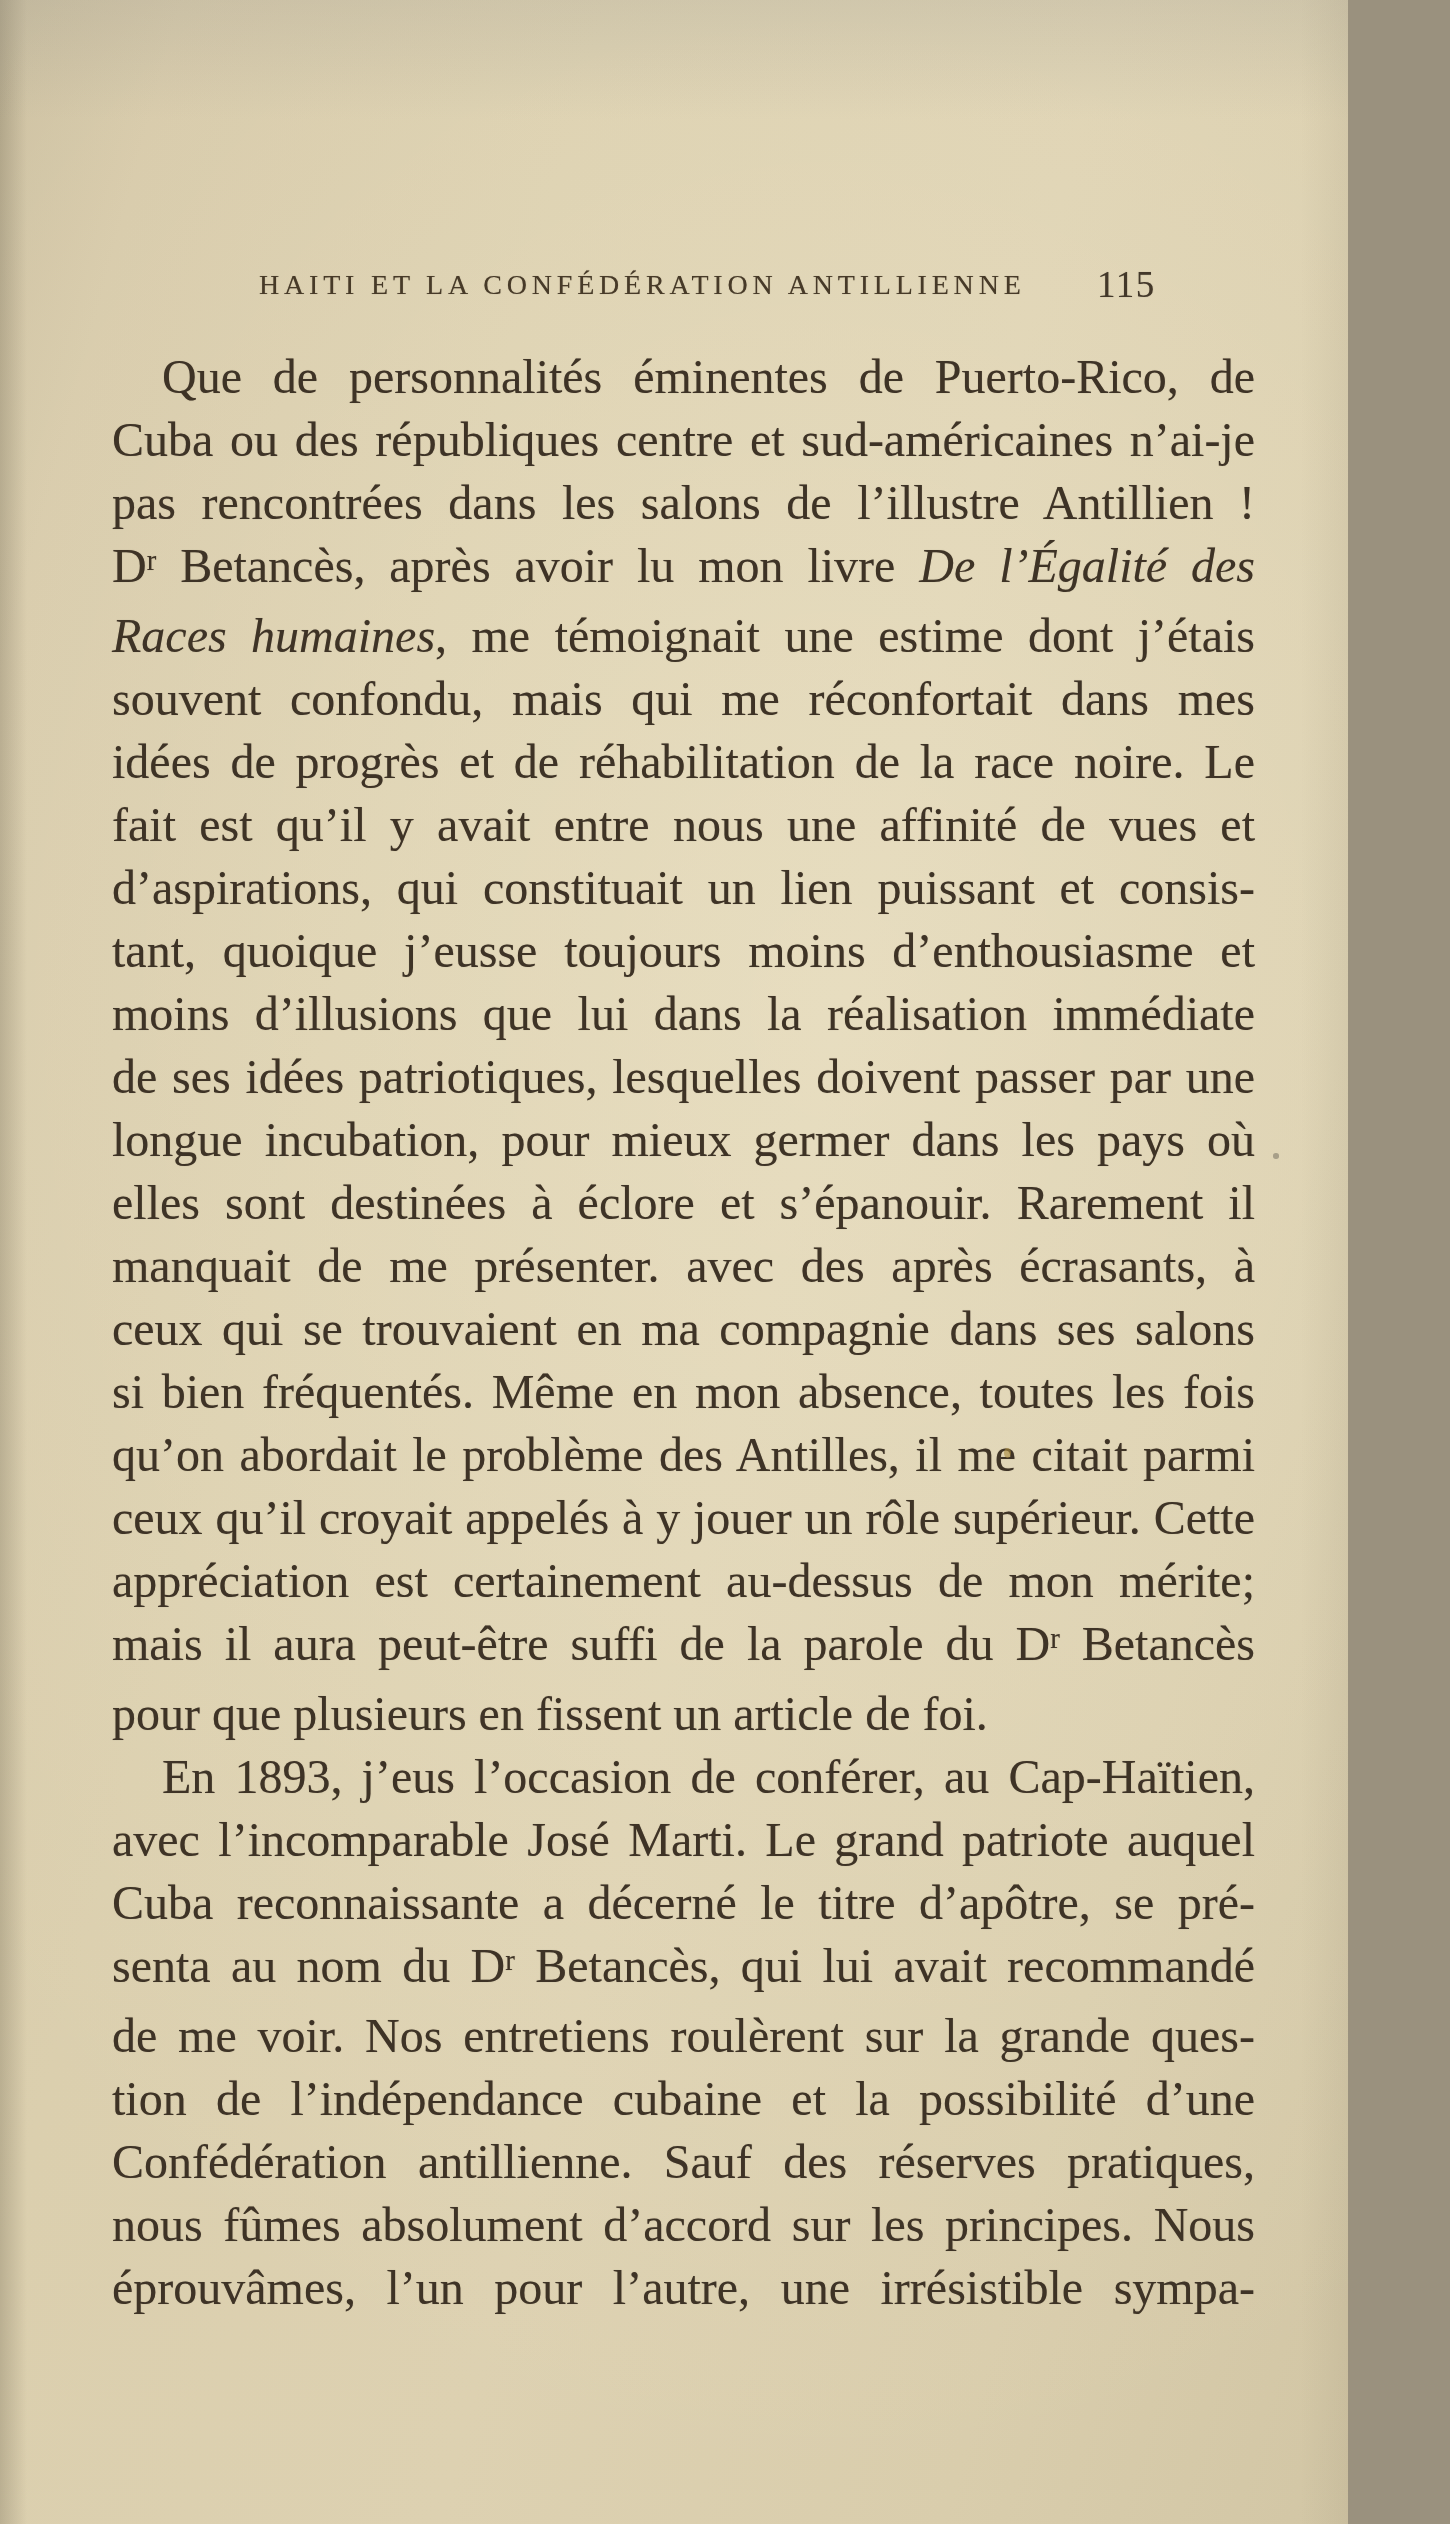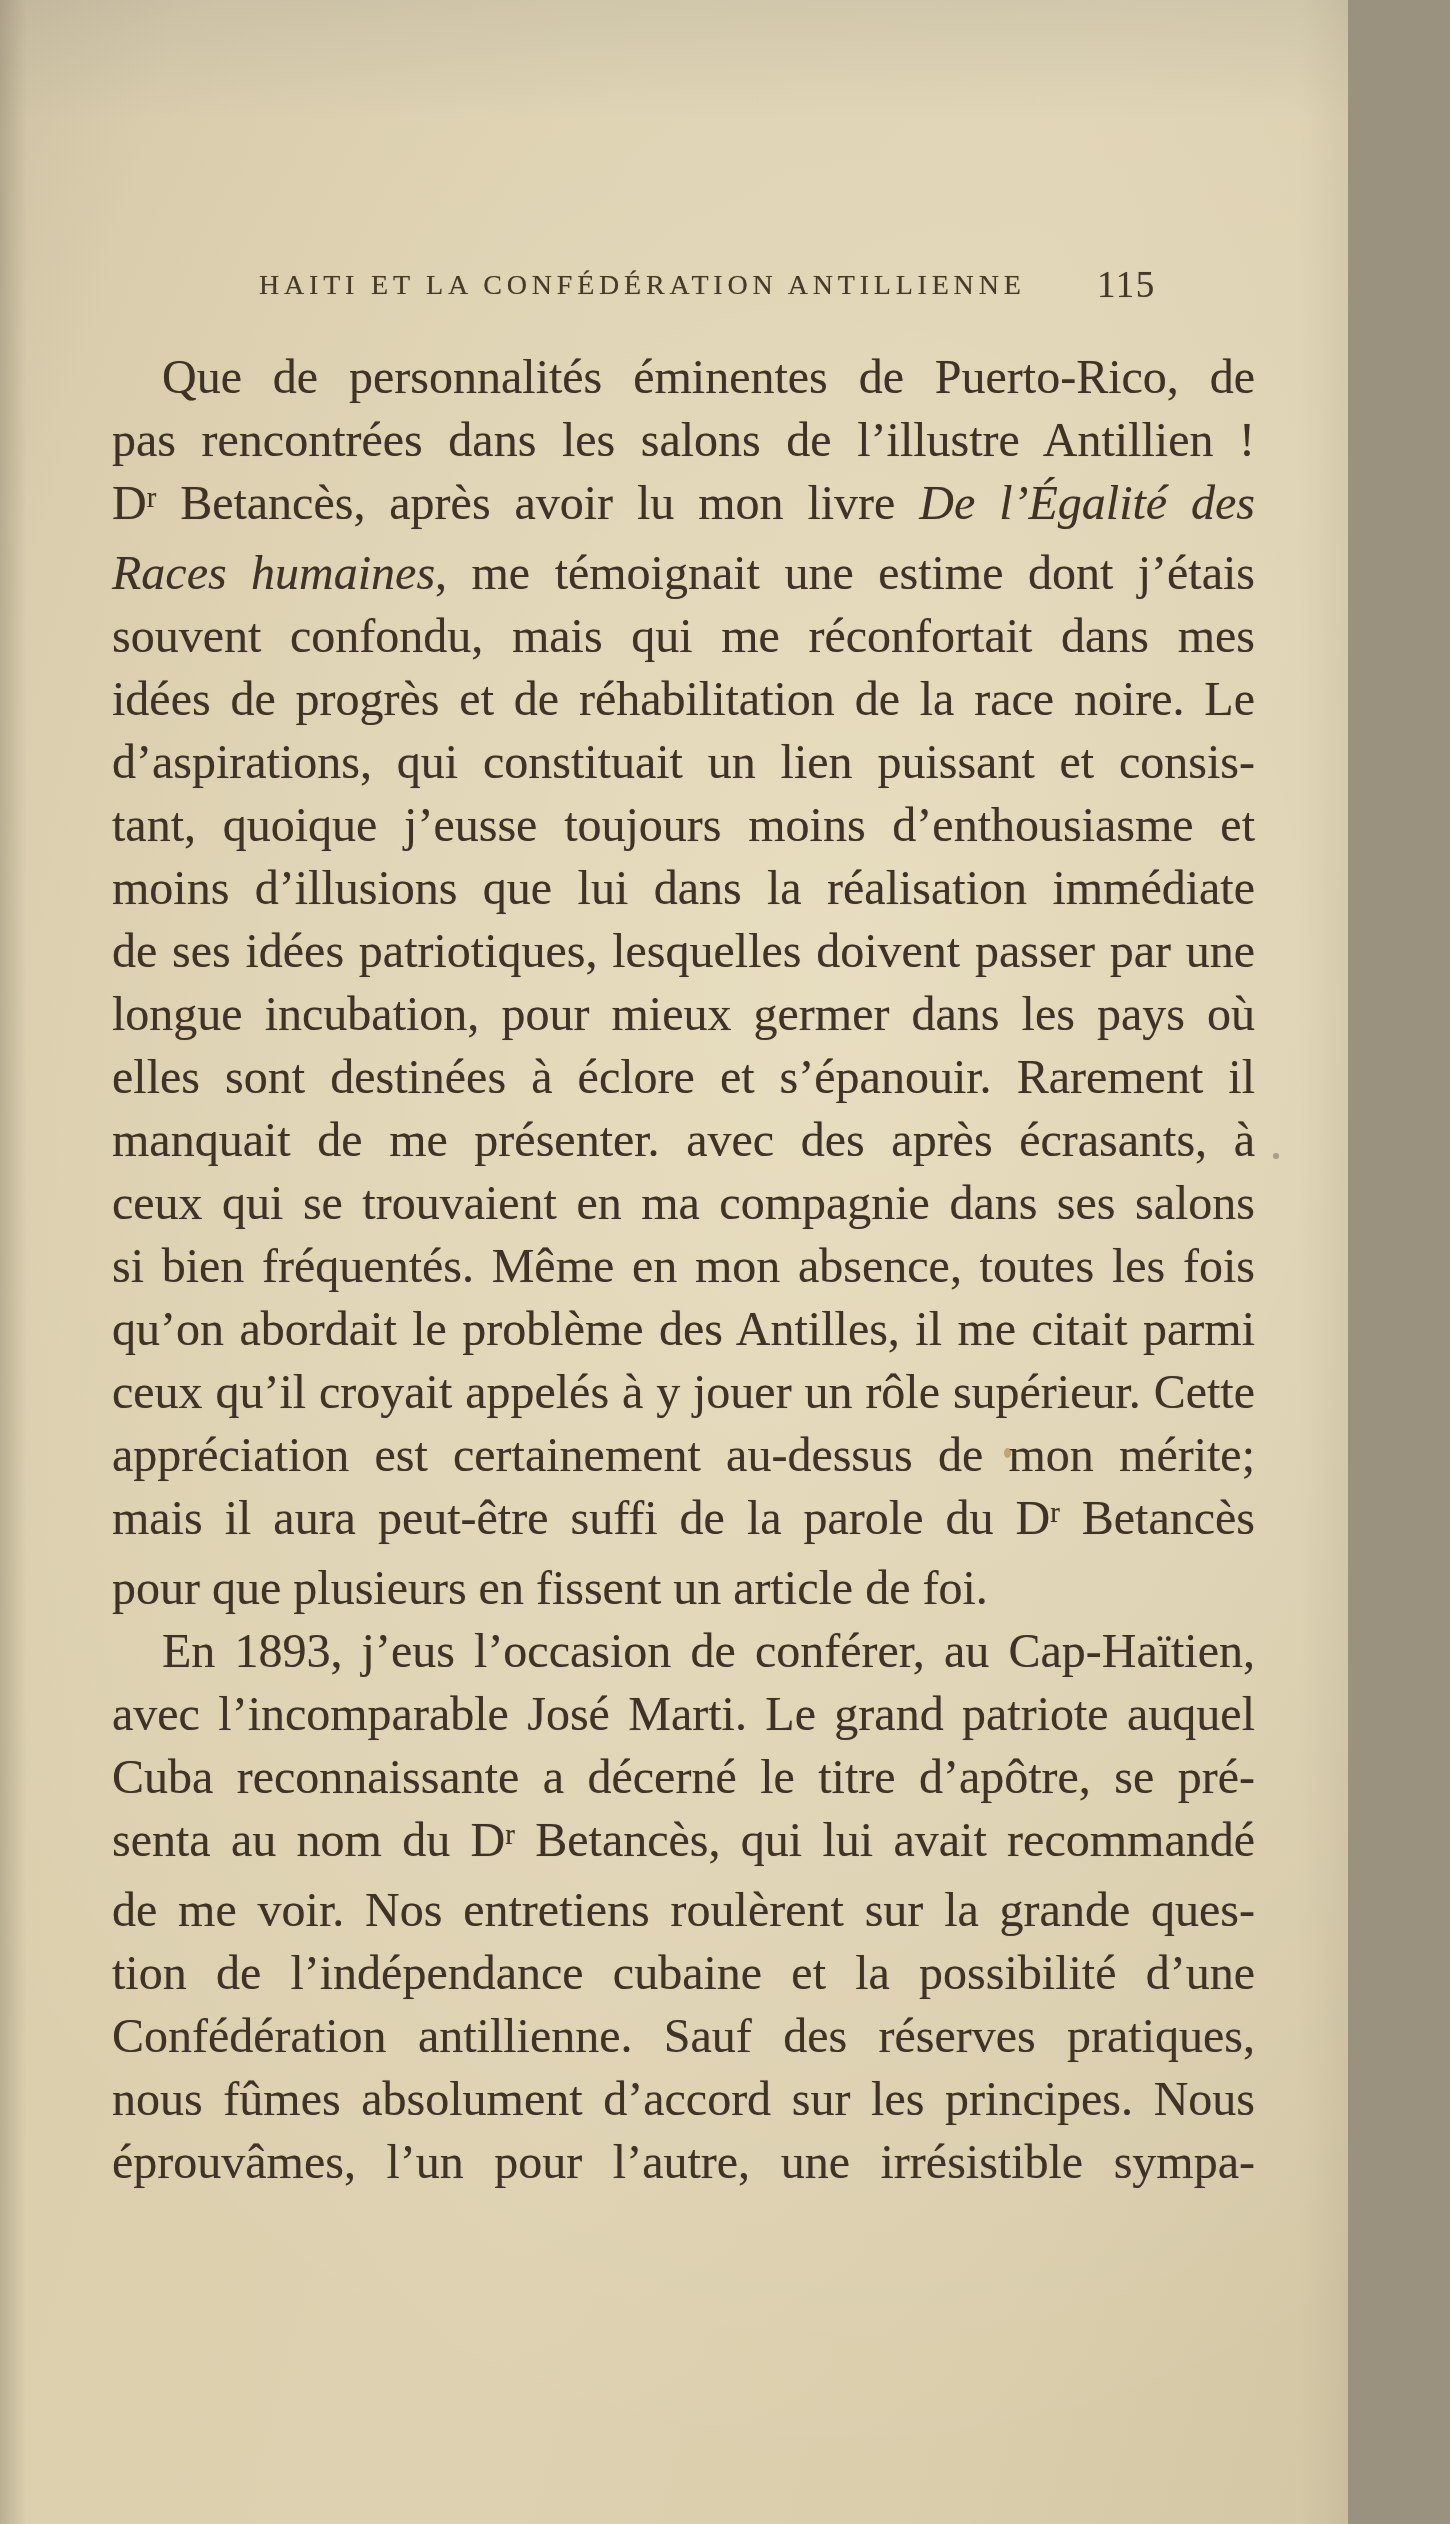--- a/index.html
+++ b/index.html
@@ -75,25 +75,27 @@
 <body>
 
 <div class="page">
 
   <div class="running-header">HAITI ET LA CONFÉDÉRATION ANTILLIENNE</div>
 
   <div class="page-number">115</div>
 
   <div class="page-body" id="body-text">
       <div class="line indent"><span class="seg">Que de personnalités éminentes de Puerto-Rico, de</span></div>
+      <div class="line"><span class="seg">Cuba ou des républiques centre et sud-américaines n’ai-je</span></div>
       <div class="line"><span class="seg">pas rencontrées dans les salons de l’illustre Antillien !</span></div>
       <div class="line"><span class="seg">D</span><span class="seg seg-sup">r</span><span class="seg"> Betancès, après avoir lu mon livre </span><span class="seg seg-i">De l’Égalité des</span></div>
       <div class="line"><span class="seg seg-i">Races humaines</span><span class="seg">, me témoignait une estime dont j’étais</span></div>
       <div class="line"><span class="seg">souvent confondu, mais qui me réconfortait dans mes</span></div>
       <div class="line"><span class="seg">idées de progrès et de réhabilitation de la race noire. Le</span></div>
+      <div class="line"><span class="seg">fait est qu’il y avait entre nous une affinité de vues et</span></div>
       <div class="line"><span class="seg">d’aspirations, qui constituait un lien puissant et consis-</span></div>
       <div class="line"><span class="seg">tant, quoique j’eusse toujours moins d’enthousiasme et</span></div>
       <div class="line"><span class="seg">moins d’illusions que lui dans la réalisation immédiate</span></div>
       <div class="line"><span class="seg">de ses idées patriotiques, lesquelles doivent passer par une</span></div>
       <div class="line"><span class="seg">longue incubation, pour mieux germer dans les pays où</span></div>
       <div class="line"><span class="seg">elles sont destinées à éclore et s’épanouir. Rarement il</span></div>
       <div class="line"><span class="seg">manquait de me présenter. avec des après écrasants, à</span></div>
       <div class="line"><span class="seg">ceux qui se trouvaient en ma compagnie dans ses salons</span></div>
       <div class="line"><span class="seg">si bien fréquentés. Même en mon absence, toutes les fois</span></div>
       <div class="line"><span class="seg">qu’on abordait le problème des Antilles, il me citait parmi</span></div>

